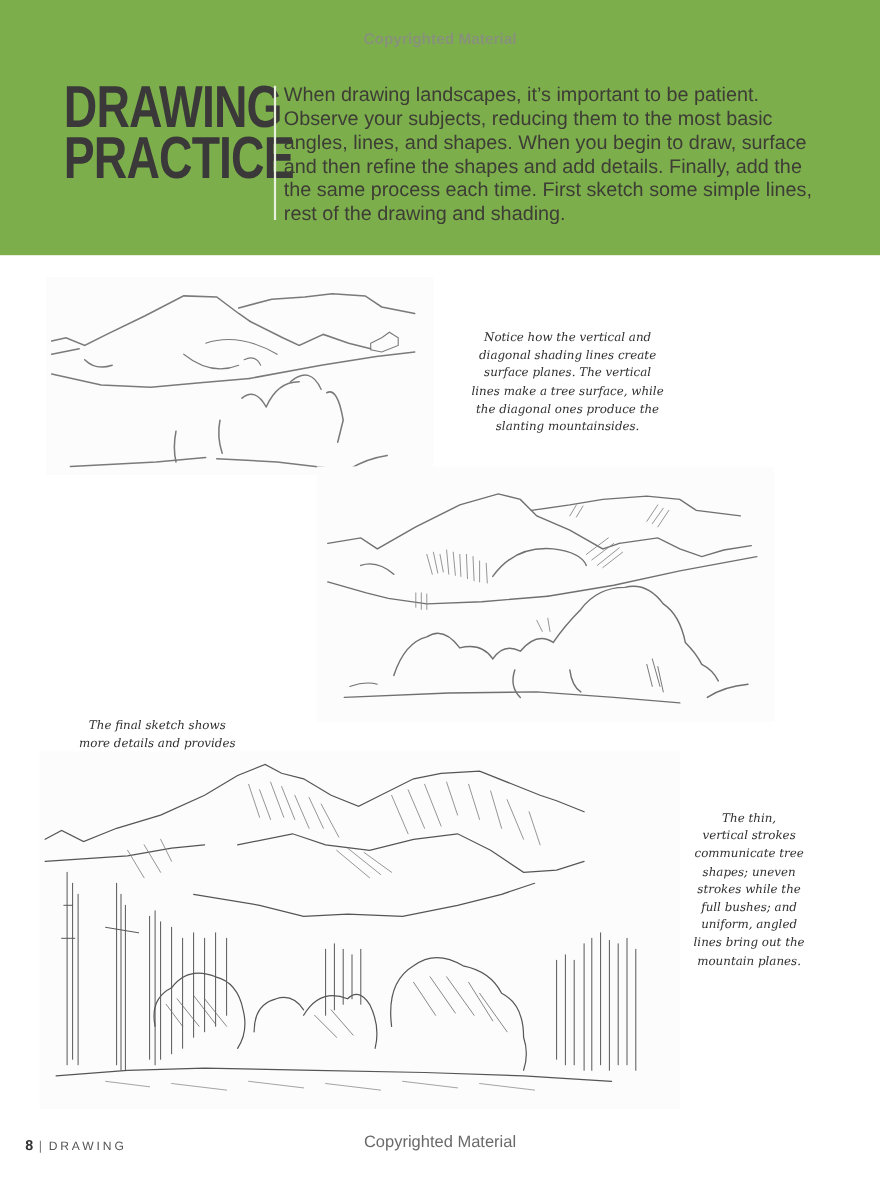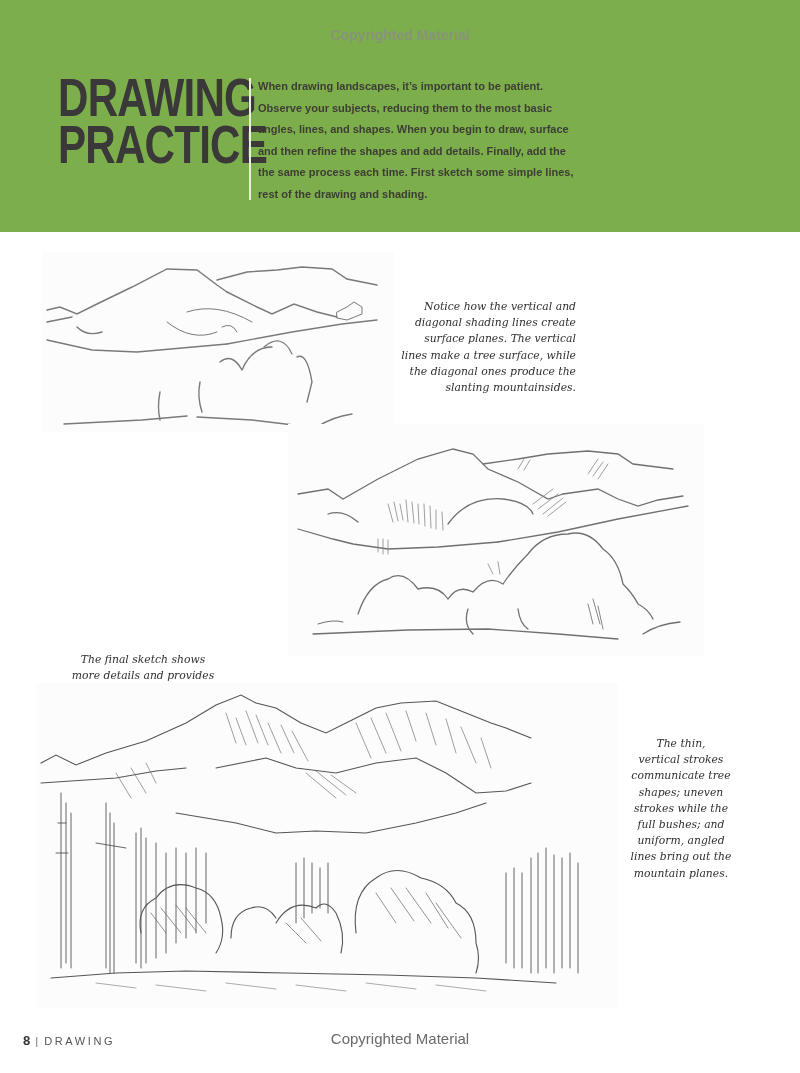--- a/index.html
+++ b/index.html
@@ -25,41 +25,40 @@
       transform: scaleX(0.78); transform-origin: left top;
       text-transform: uppercase;
     }
     .title div { white-space: nowrap; }
     .title-divider {
       position: absolute; left: 249px; top: 78px; width: 1.5px; height: 122px;
       background: #e8efdc;
     }
     .intro {
       position: absolute; left: 258px; top: 76px; width: 450px;
-      color: #3d3d35; font-size: 11px; line-height: 21.6px;
+      color: #3d3d35; font-size: 18px; line-height: 21.6px;
       font-family: "Liberation Sans", sans-serif;
-      font-weight: bold;
     }
     .intro-line { white-space: nowrap; display: block; }
 
     .sketch {
       position: absolute; background: #fcfcfc;
     }
     .sketch svg { width: 100%; height: 100%; display: block; }
     .sketch-1 { left: 42px; top: 252px; width: 352px; height: 180px; }
     .sketch-2 { left: 288px; top: 424px; width: 416px; height: 232px; }
     .sketch-3 { left: 36px; top: 683px; width: 582px; height: 325px; }
 
     .caption {
       position: absolute; text-align: center; color: #2f2f2f;
       font-family: "DejaVu Serif", serif; font-style: italic;
       font-size: 10.8px; line-height: 16.2px;
     }
     .caption span { display: block; white-space: nowrap; }
-    .caption-1 { left: 386px; top: 299px; width: 190px; text-align: right; }
+    .caption-1 { left: 421px; top: 299px; width: 190px; }
     .caption-2 { left: 68px; top: 652px; width: 150px; }
     .caption-3 { left: 622px; top: 736px; width: 118px; }
 
     .footer-left {
       position: absolute; left: 23px; top: 1033px;
       color: #333; font-size: 11.5px; font-family: "Liberation Sans", sans-serif; text-align: center;
     }
     .footer-left .page-num { font-weight: bold; font-size: 13px; }
     .footer-left .sep { color: #777; margin: 0 6px 0 5px; }
     .footer-left .section { letter-spacing: 2.6px; color: #555; font-size: 11px; }

